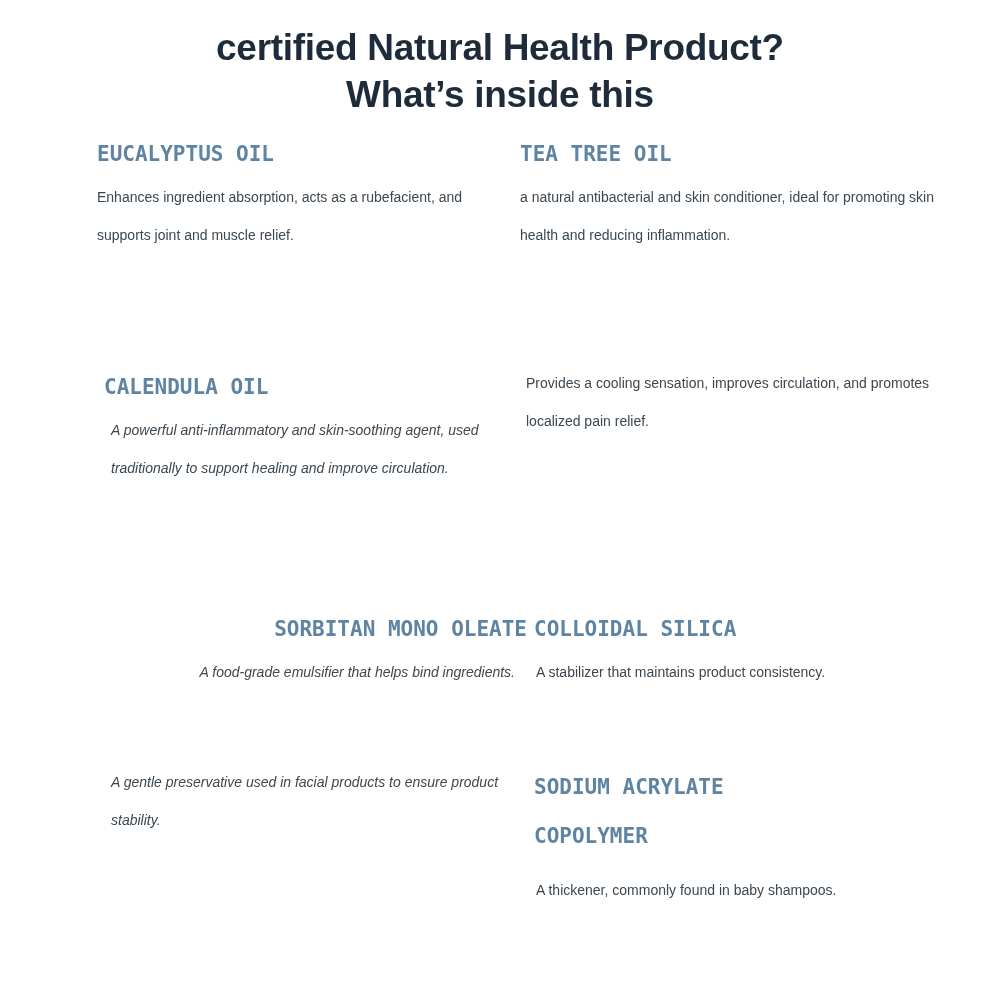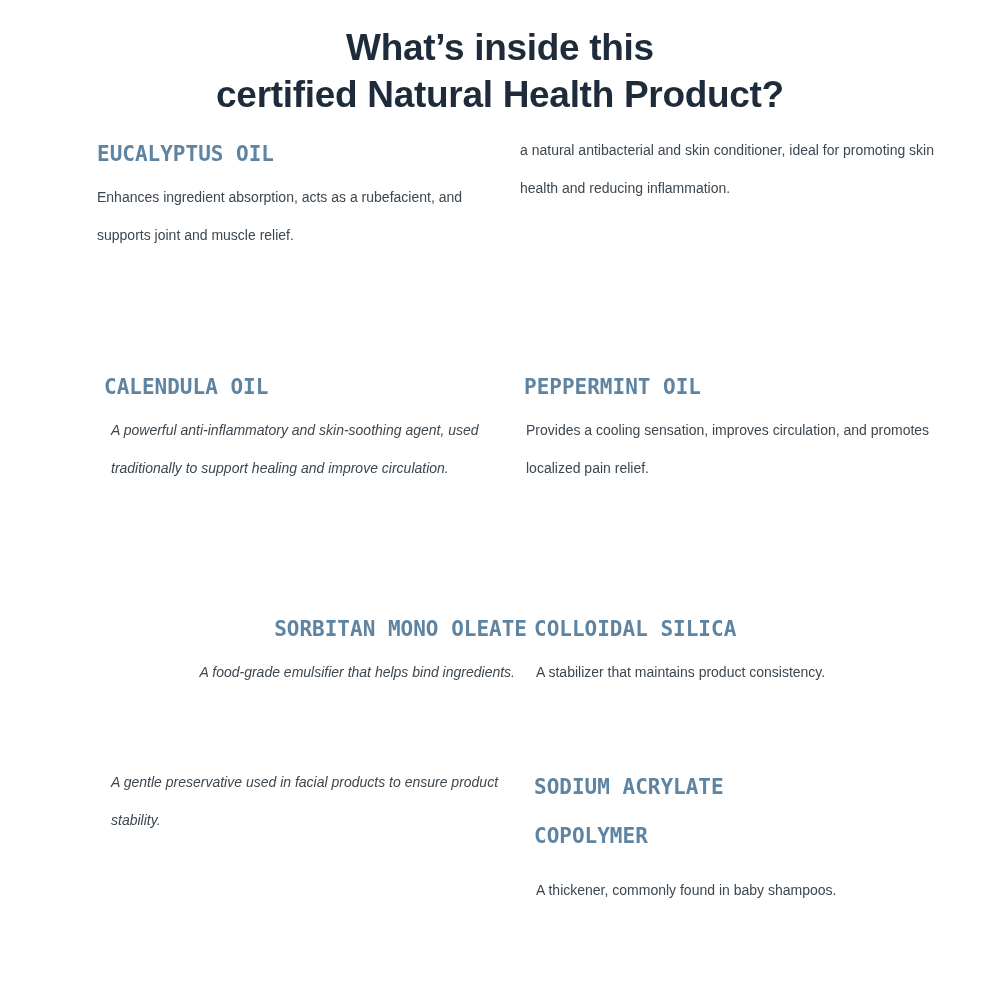--- a/index.html
+++ b/index.html
@@ -94,22 +94,22 @@
     max-width: 404px;
     font-style: italic;
   }
 </style>
 </head>
 <body>
 
 <div class="page">
 
   <div class="title-block">
+    <span class="title-line">certified Natural Health Product?</span>
     <span class="title-line">What’s inside this</span>
-    <span class="title-line">certified Natural Health Product?</span>
   </div>
 
   <div class="grid">
 
     <div class="col col-left">
 
       <div class="item" style="top:0px;">
         <p class="item-title">EUCALYPTUS OIL</p>
         <p class="item-desc">Enhances ingredient absorption, acts as a rubefacient, and supports joint and muscle relief.</p>
       </div>
@@ -126,25 +126,25 @@
 
       <div class="item" style="top:632px;">
         <p class="item-desc indent">A gentle preservative used in facial products to ensure product stability.</p>
       </div>
 
     </div>
 
     <div class="col col-right">
 
       <div class="item" style="top:0px;">
+        <p class="item-title">TEA TREE OIL</p>
         <p class="item-desc">a natural antibacterial and skin conditioner, ideal for promoting skin health and reducing inflammation.</p>
       </div>
 
       <div class="item" style="top:233px;">
-        <p class="item-title" style="padding-left:4px;">PEPPERMINT OIL</p>
         <p class="item-desc" style="padding-left:6px;">Provides a cooling sensation, improves circulation, and promotes localized pain relief.</p>
       </div>
 
       <div class="item" style="top:475px;">
         <p class="item-title" style="padding-left:14px;">COLLOIDAL SILICA</p>
         <p class="item-desc" style="padding-left:16px;">A stabilizer that maintains product consistency.</p>
       </div>
 
       <div class="item" style="top:632px;">
         <p class="item-title two-line" style="padding-left:14px; max-width:300px;">SODIUM ACRYLATE COPOLYMER</p>

